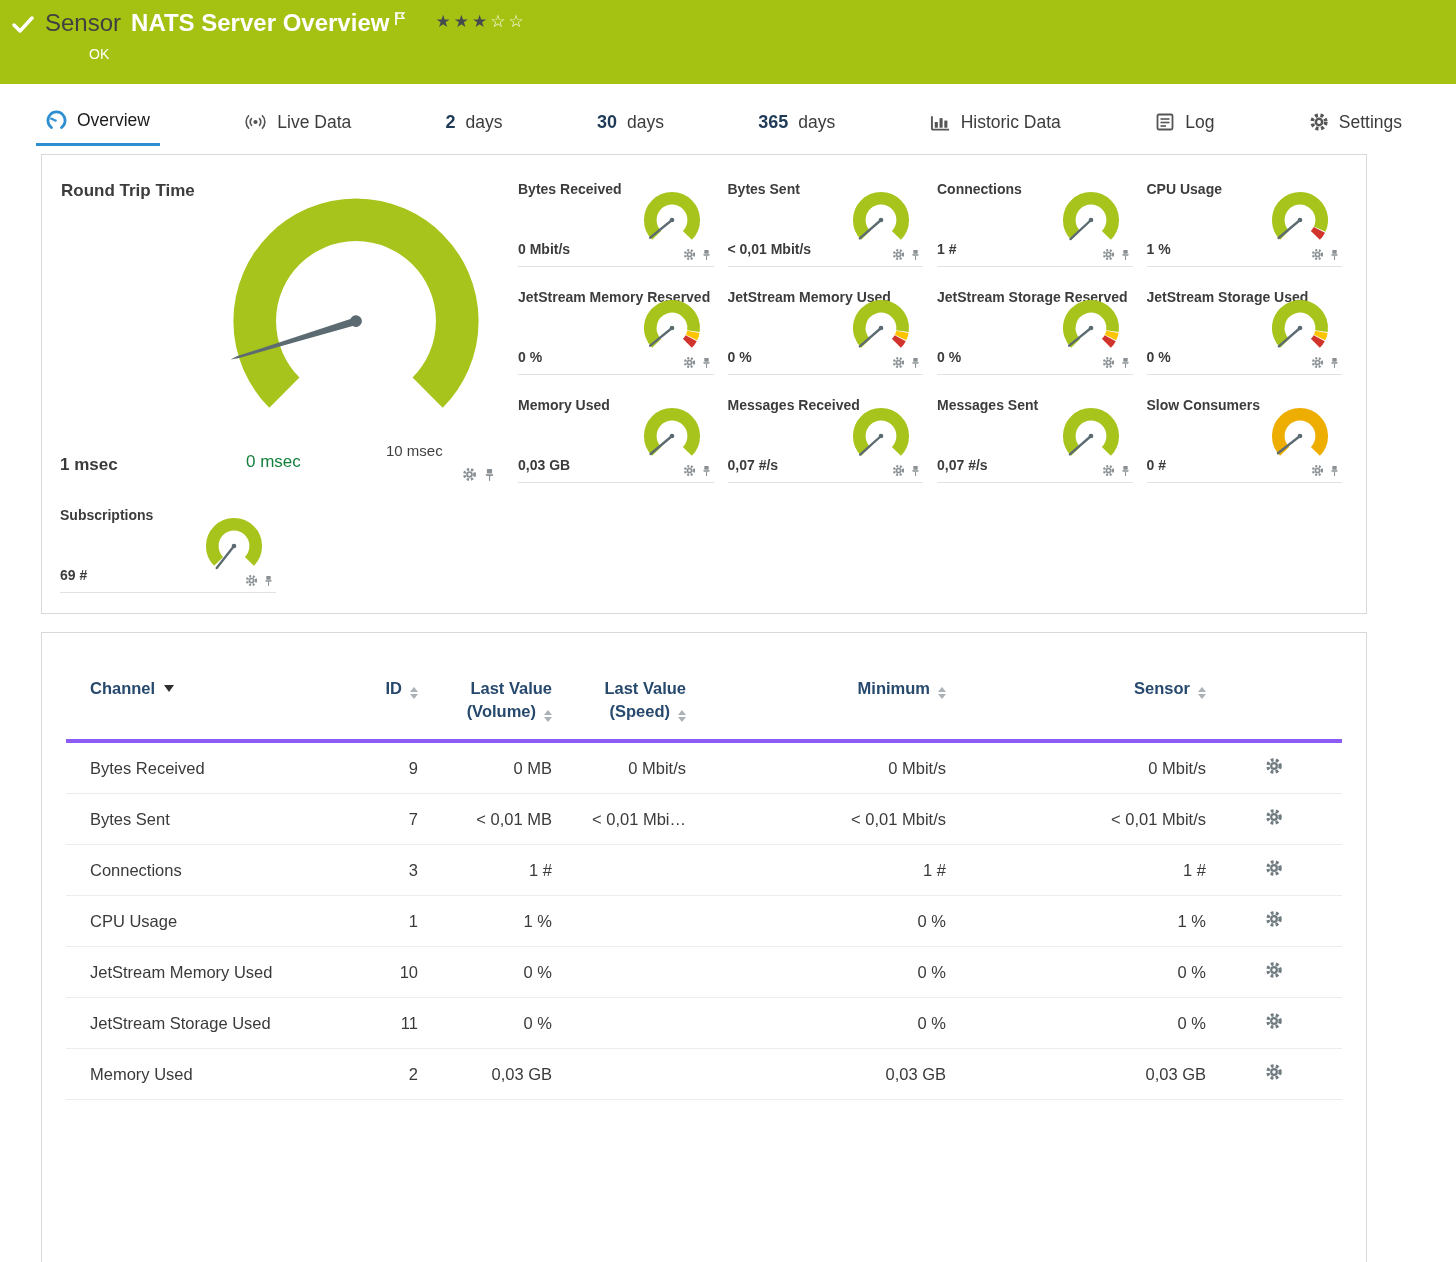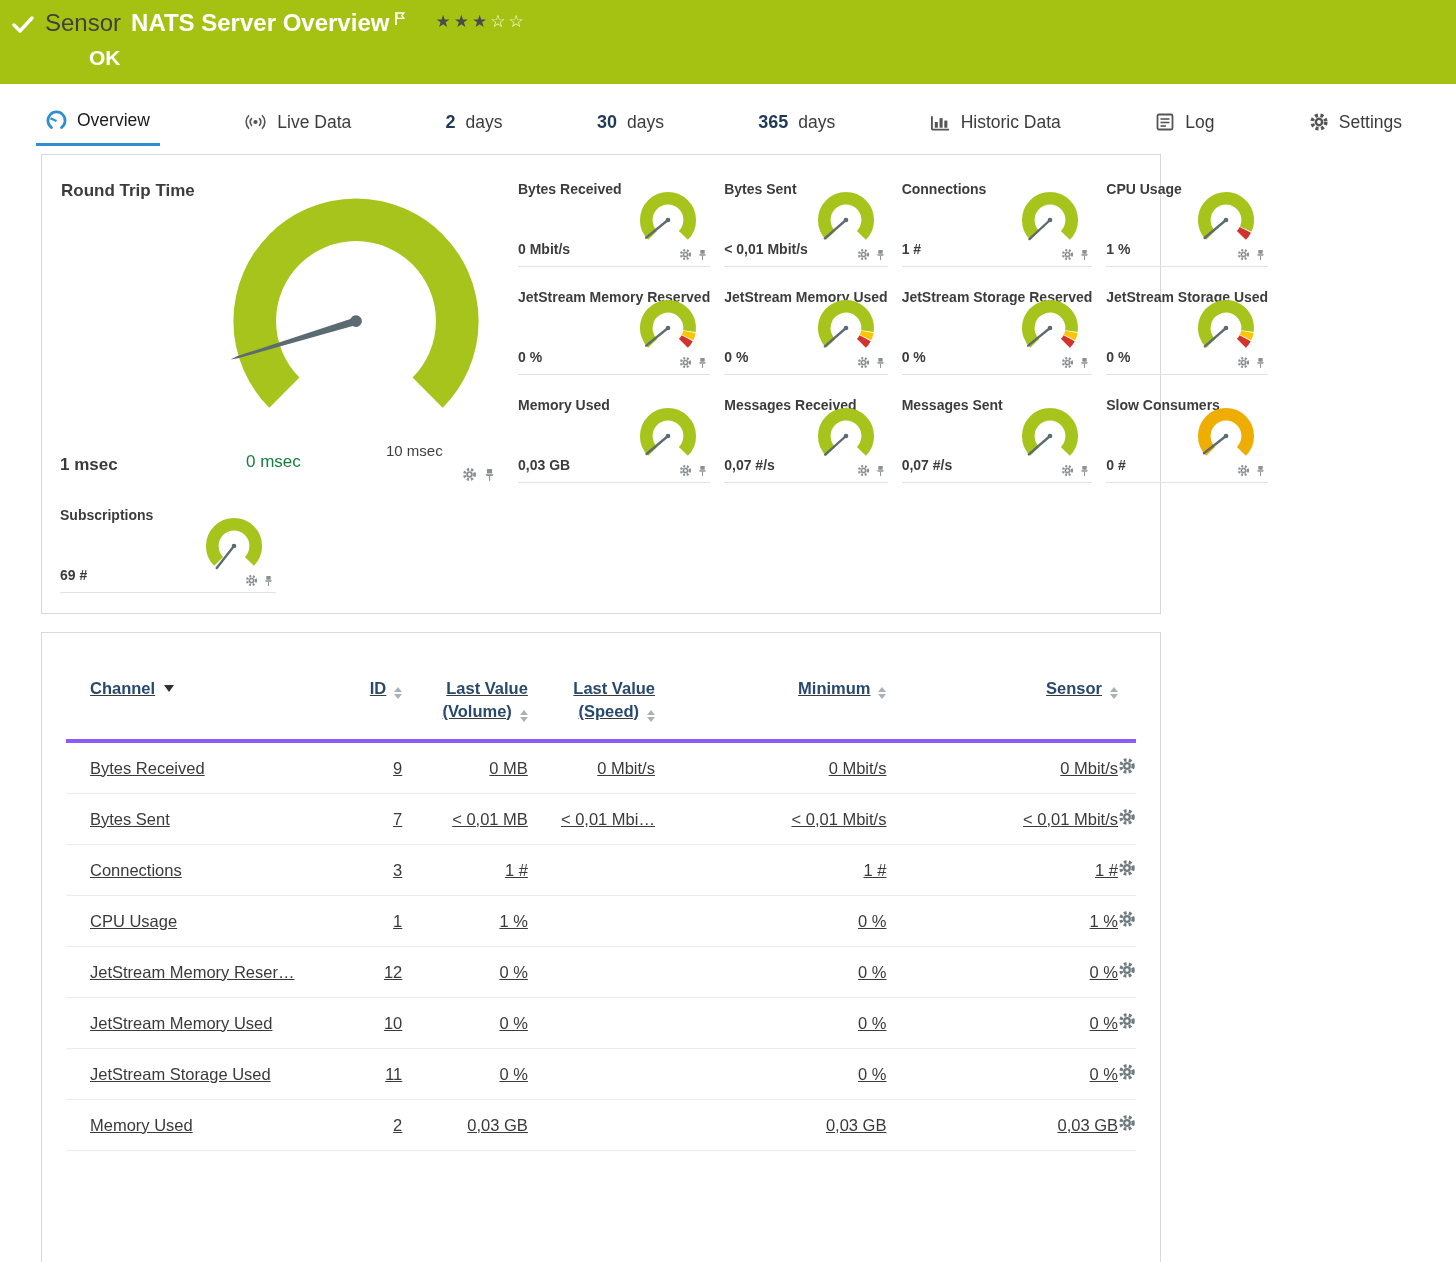--- a/index.html
+++ b/index.html
@@ -9,34 +9,34 @@
   
   .topbar{height:84px;background:#a5c212;padding:9px 0 0 12px;}
   .topbar-row{display:flex;align-items:baseline;}
   .check{align-self:flex-start;margin-top:6px;}
   .sensor-label{font-size:24px;color:#404040;margin-left:11px;font-weight:400;}
   .sensor-title{font-size:24px;font-weight:700;color:#fff;margin-left:10px;}
   .flag{margin-left:5px;align-self:flex-start;margin-top:2px;cursor:pointer;}
   .stars{margin-left:30px;align-self:flex-start;margin-top:2px;font-size:17px;letter-spacing:3px;cursor:pointer;}
   .star{color:#fdfdf4;}
   .star.filled{color:#454c4e;}
-  .status{color:#fff;font-weight:700;font-size:21px;margin:7px 8px 0 77px;}
+  .status{color:#fff;font-weight:400;font-size:14px;margin:7px 8px 0 77px;}
 
   
   .tabbar{display:flex;justify-content:space-between;align-items:stretch;height:48px;
     margin-top:14px;padding:0 44px 0 36px;}
   .tab{display:flex;align-items:center;gap:10px;font-size:17.5px;color:#3c3c3c;
     cursor:pointer;padding:0 10px;}
   .tab.active{border-bottom:3px solid #2e8fd0;font-weight:400;color:#1b1b1b;}
   .tab-icon{display:inline-flex;align-items:center;}
   .tab-num{font-weight:700;color:#1f3a57;font-size:18px;}
   .tab-label{white-space:nowrap;}
 
   
-  .panel{border:1px solid #d9d9d9;margin-left:41px;width:1120px;background:#fff;text-decoration:underline;}
+  .panel{border:1px solid #d9d9d9;margin-left:41px;width:1326px;background:#fff;}
   #gauge-panel{margin-top:8px;height:460px;position:relative;}
   #table-panel{margin-top:18px;height:660px;padding:0 24px;}
 
   
   .rtt{position:absolute;left:0;top:0;width:470px;height:344px;}
   .rtt-title{position:absolute;left:19px;top:26px;font-size:17px;font-weight:600;color:#3c3c3c;}
   .rtt-svg{position:absolute;left:170px;top:36px;}
   .rtt-value{position:absolute;left:18px;top:300px;font-size:17px;font-weight:700;}
   .rtt-min{position:absolute;left:204px;top:297px;font-size:17px;color:#15803d;}
   .rtt-max{position:absolute;left:344px;top:287px;font-size:15px;color:#3f3f3f;}
@@ -668,35 +668,20 @@
     <td>1 %</td>
     <td class="gear-td"><span class="icon-btn">
               <svg width="18" height="18" viewBox="0 0 20 20">
     <circle cx="10" cy="10" r="6.8" fill="none" stroke="#6f7b80" stroke-width="3.6" stroke-dasharray="3 2.55"></circle>
     <circle cx="10" cy="10" r="4.4" fill="#6f7b80"></circle>
                 <circle cx="10" cy="10" r="1.9" fill="#fff"></circle>
               </svg>
             </span></td>
         </tr>
         <tr>
-    <td class="left">JetStream Memory Reser…</td>
-    <td>12</td>
-    <td>0 %</td>
-    <td></td>
-    <td>0 %</td>
-    <td>0 %</td>
-    <td class="gear-td"><span class="icon-btn">
-              <svg width="18" height="18" viewBox="0 0 20 20">
-    <circle cx="10" cy="10" r="6.8" fill="none" stroke="#6f7b80" stroke-width="3.6" stroke-dasharray="3 2.55"></circle>
-    <circle cx="10" cy="10" r="4.4" fill="#6f7b80"></circle>
-                <circle cx="10" cy="10" r="1.9" fill="#fff"></circle>
-              </svg>
-            </span></td>
-        </tr>
-        <tr>
     <td class="left">JetStream Memory Used</td>
     <td>10</td>
     <td>0 %</td>
     <td></td>
     <td>0 %</td>
     <td>0 %</td>
     <td class="gear-td"><span class="icon-btn">
               <svg width="18" height="18" viewBox="0 0 20 20">
     <circle cx="10" cy="10" r="6.8" fill="none" stroke="#6f7b80" stroke-width="3.6" stroke-dasharray="3 2.55"></circle>
     <circle cx="10" cy="10" r="4.4" fill="#6f7b80"></circle>

